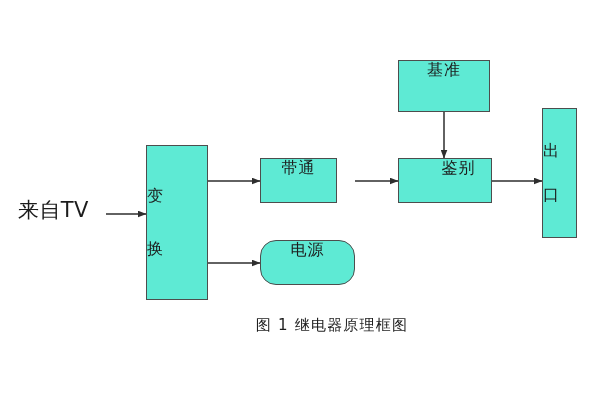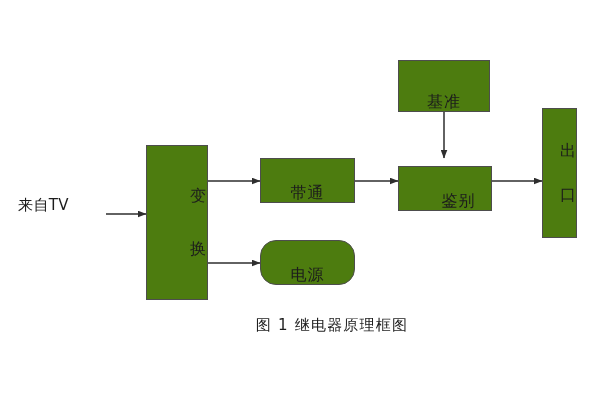--- a/index.html
+++ b/index.html
@@ -23,24 +23,24 @@
     position: absolute;
     left: 0;
     top: 0;
     width: 600px;
     height: 400px;
     pointer-events: none;
   }
   .node {
     position: absolute;
     box-sizing: border-box;
-    background: #4d7c0f;
+    background: #5eead4;
     border: 1.6px solid #4d4d4d;
     display: flex;
-    align-items: flex-end;
+    align-items: flex-start;
     justify-content: center;
     font-size: 16px;
     letter-spacing: 1px;
     color: #1c1c1c;
     line-height: 1.15;
   }
   .node.tall {
     flex-direction: column;
     justify-content: center;
     gap: 26px;
@@ -53,55 +53,55 @@
     left: 146px;
     top: 145px;
     width: 62px;
     height: 155px;
     flex-direction: column;
     gap: 34px;
   }
   .node-bandpass {
     left: 260px;
     top: 158px;
-    width: 95px;
+    width: 77px;
     height: 45px;
   }
   .node-power {
     left: 260px;
     top: 240px;
     width: 95px;
     height: 45px;
     border-radius: 16px;
   }
   .node-reference {
     left: 398px;
     top: 60px;
     width: 92px;
     height: 52px;
   }
   .node-discriminate {
     left: 398px;
-    top: 166px;
+    top: 158px;
     width: 94px;
     height: 45px;
     padding-left: 27px;
   }
   .node-output {
     left: 542px;
     top: 108px;
     width: 35px;
     height: 130px;
   }
   .source-label {
     position: absolute;
     left: 18px;
     top: 192px;
     width: 90px;
-    font-size: 15px;
+    font-size: 21px;
     line-height: 1.75;
     color: #1c1c1c;
     letter-spacing: 0.4px;
   }
   .source-label span {
     display: block;
     white-space: nowrap;
   }
   .caption {
     position: absolute;

